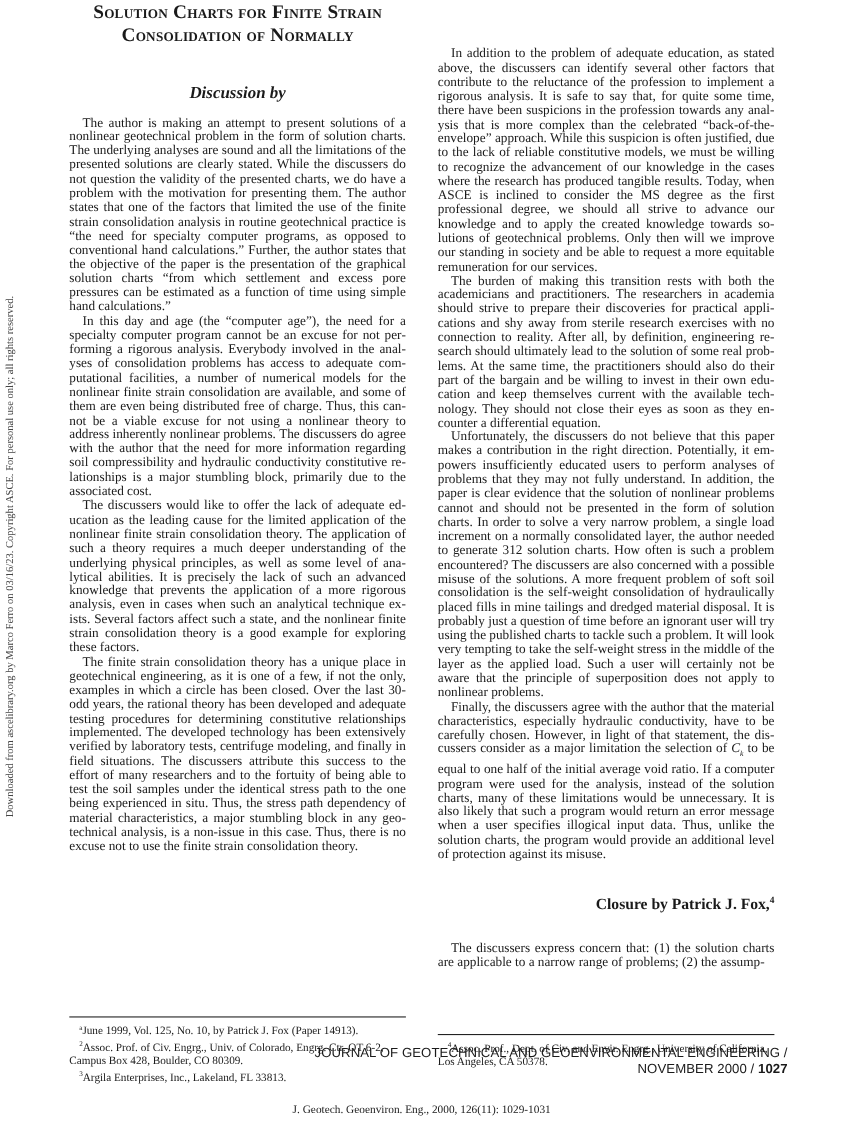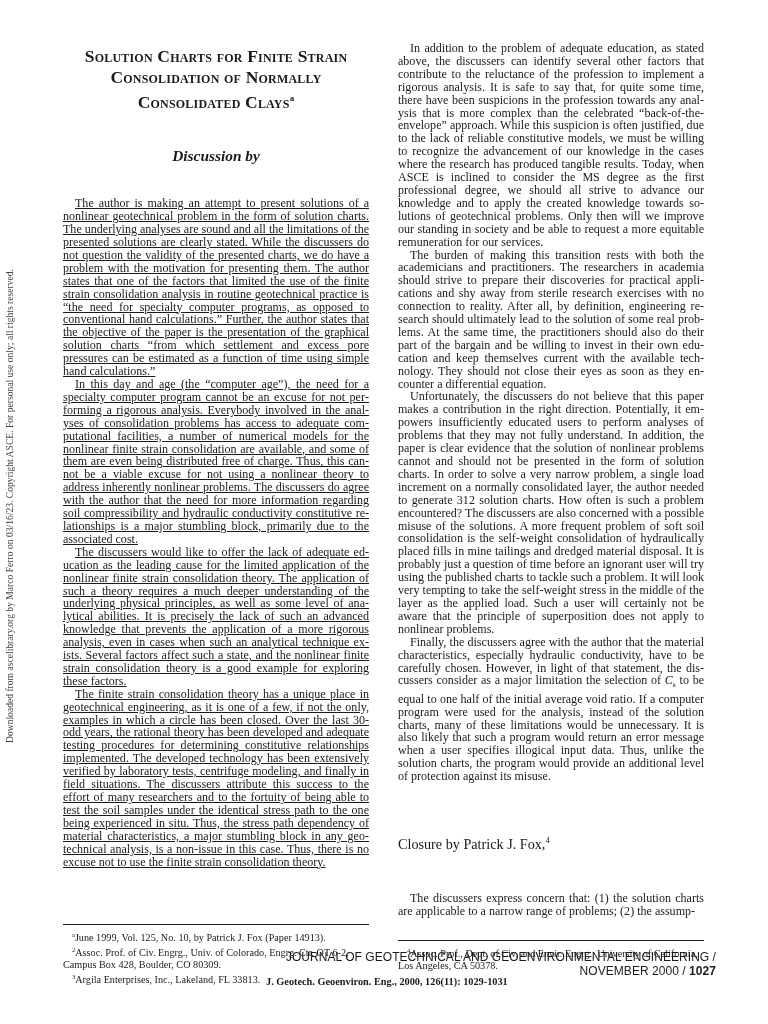--- a/index.html
+++ b/index.html
@@ -11,71 +11,70 @@
     position: absolute; left: 3px; top: 246px; width: 14px; height: 520px;
     writing-mode: vertical-rl; transform: rotate(180deg);
     font-size: 9.6px; color: #444; white-space: nowrap; line-height: 14px;
     text-align: center;
   }
   .col { position: absolute; top: 0; width: 306px; }
   .col-left { left: 63px; }
   .col-right { left: 398px; }
 
   .title {
-    margin-top: 46px; text-align: center; font-weight: bold;
+    text-align: center; font-weight: bold;
     font-variant: small-caps; font-size: 17.5px; line-height: 21px; letter-spacing: 0.2px;
   }
   .title sup { font-size: 9px; font-variant: normal; }
   .byline {
     margin-top: 33px; text-align: center; font-weight: bold; font-size: 15.4px; line-height: 19.5px; font-style: italic;
   }
   .byline sup { font-size: 9px; }
 
   .para {
     font-size: 12.05px; line-height: 12.9px; text-align: justify;
     text-indent: 12px; margin: 0; hyphens: manual;
   }
-  .col-left .body { margin-top: 32px; text-decoration: underline; }
+  .col-left .body { margin-top: 10px; }
   .col-right .body { margin-top: 42px; }
 
   .closure {
-    margin-top: 48px; text-align: left; font-weight: normal; font-size: 14.2px; line-height: 19.5px;
+    margin-top: 26px; text-align: right; font-weight: bold; font-size: 14.2px; line-height: 19.5px;
   }
   .closure sup { font-size: 8.5px; }
-  .closure-body { margin-top: 38px; }
+  .closure-body { margin-top: 22px; }
 
   .fn-rule { border: none; border-top: 1.3px solid #222; margin: 0; }
   .footnotes { font-size: 10.2px; line-height: 11.7px; }
   .footnotes p { margin: 0; text-indent: 9px; text-align: left; }
   .footnotes sup { font-size: 6.5px; }
   .fn-left { position: absolute; left: 63px; top: 924px; width: 306px; }
   .fn-right { position: absolute; left: 398px; top: 940px; width: 306px; }
   .fn-left .fn-rule, .fn-right .fn-rule { margin-bottom: 4px; }
 
   .running-footer {
     position: absolute; left: 236px; top: 950px; width: 480px; text-align: right;
     font-family: "Liberation Sans", "DejaVu Sans", sans-serif; font-size: 12px; letter-spacing: 0.05px;
   }
   .running-footer b { font-weight: bold; }
   .citation {
-    position: absolute; left: 266px; top: 976px; font-size: 10.3px; font-weight: bold;
+    position: absolute; left: 266px; top: 1004px; font-size: 10.3px;
   }
   em.math { }
   em.math sub { font-size: 7px; }
 </style>
 </head>
 <body>
 
 <div class="side-note">Downloaded from ascelibrary.org by Marco Ferro on 03/16/23. Copyright ASCE. For personal use only; all rights reserved.</div>
 
 <div class="col col-left">
   <div class="title">
     <div>Solution Charts for Finite Strain</div>
     <div>Consolidation of Normally</div>
-    <div><span>Consolidated Clays</span><sup>a</sup></div>
   </div>
 
   <div class="byline">
     <div>Discussion by</div>
   </div>
 
   <div class="body">
     <p class="para">The author is making an attempt to present solutions of a nonlinear geotechnical problem in the form of solution charts. The underlying analyses are sound and all the limitations of the presented solutions are clearly stated. While the discussers do not question the validity of the presented charts, we do have a problem with the motivation for presenting them. The author states that one of the factors that limited the use of the finite strain consolidation analysis in routine geotechnical practice is “the need for specialty computer programs, as op­posed to conventional hand calculations.” Further, the author states that the objective of the paper is the presentation of the graphical solution charts “from which settlement and excess pore pressures can be estimated as a function of time using simple hand calculations.”</p>
     <p class="para">In this day and age (the “computer age”), the need for a specialty computer program cannot be an excuse for not per­forming a rigorous analysis. Everybody involved in the anal­yses of consolidation problems has access to adequate com­putational facilities, a number of numerical models for the nonlinear finite strain consolidation are available, and some of them are even being distributed free of charge. Thus, this can­not be a viable excuse for not using a nonlinear theory to address inherently nonlinear problems. The discussers do agree with the author that the need for more information regarding soil compressibility and hydraulic conductivity constitutive re­lationships is a major stumbling block, primarily due to the associated cost.</p>
     <p class="para">The discussers would like to offer the lack of adequate ed­ucation as the leading cause for the limited application of the nonlinear finite strain consolidation theory. The application of such a theory requires a much deeper understanding of the underlying physical principles, as well as some level of ana­lytical abilities. It is precisely the lack of such an advanced knowledge that prevents the application of a more rigorous analysis, even in cases when such an analytical technique ex­ists. Several factors affect such a state, and the nonlinear finite strain consolidation theory is a good example for exploring these factors.</p>

